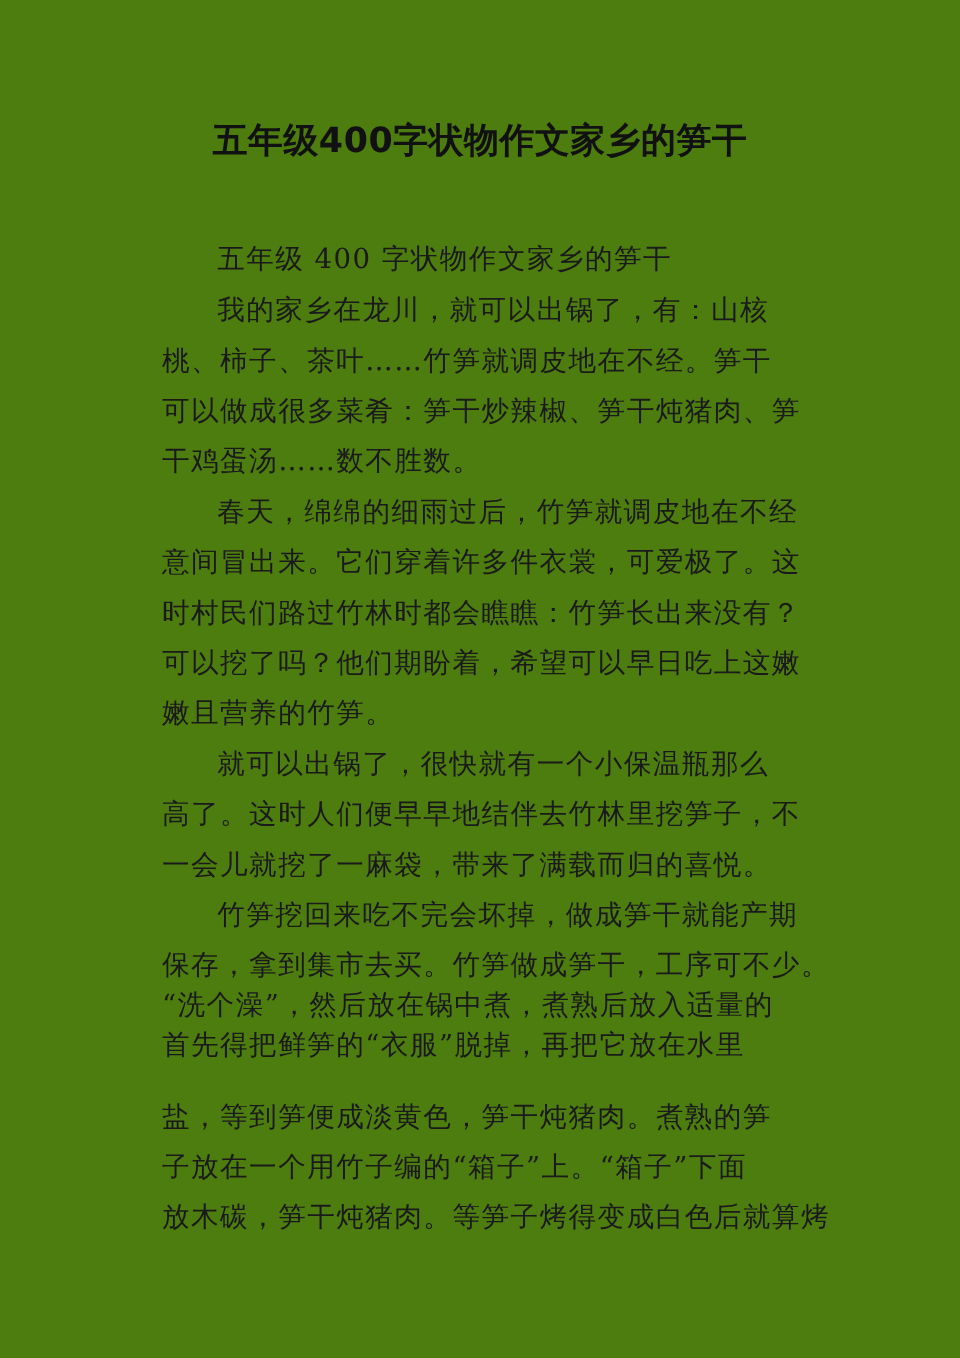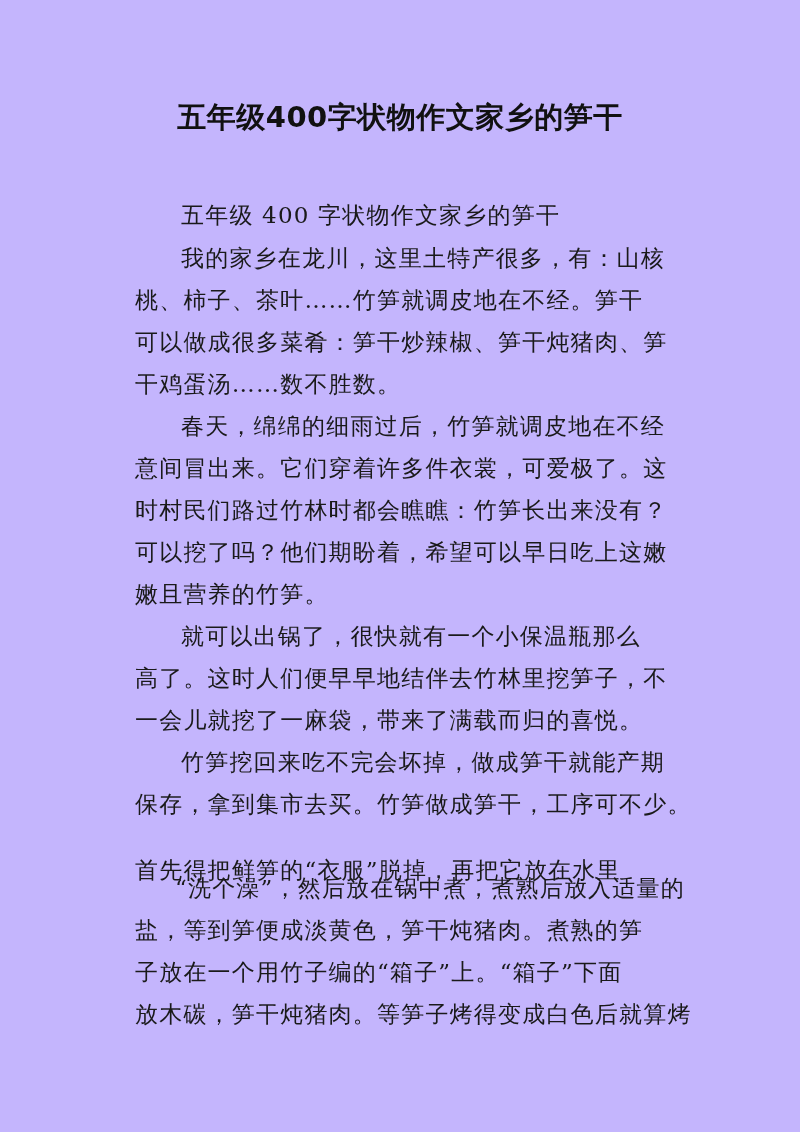--- a/index.html
+++ b/index.html
@@ -1,48 +1,48 @@
 <!DOCTYPE html>
 <html><head>
 <meta charset="utf-8">
 <style>
   html, body { margin: 0; padding: 0; background: #ffffff; }
   body { width: 800px; height: 1132px; position: relative; overflow: hidden; }
-  .page { position: absolute; left: 0; top: 0; width: 800px; height: 1132px; background: #c4b5fd; }
+  .page { position: absolute; left: 0; top: 0; width: 800px; height: 1132px; background: #4d7c0f; }
   .title {
     position: absolute; left: 0; top: 98px; width: 800px; text-align: center;
     font-family: "DejaVu Sans", "Liberation Sans", sans-serif;
     font-weight: bold; font-size: 29px; color: #111111; letter-spacing: 0.5px;
   }
   .line {
     position: absolute; white-space: nowrap;
     font-family: "DejaVu Serif", "Liberation Serif", serif;
     font-size: 23px; color: #1a1a1a; letter-spacing: 1.2px;
   }
 </style>
 </head>
 <body>
 
 <div class="page">
   <div class="title">五年级400字状物作文家乡的笋干</div>
   <div id="body-lines">
       <div class="line" style="left: 181px; top: 200px;">五年级 400 字状物作文家乡的笋干</div>
-      <div class="line" style="left: 181px; top: 243px;">我的家乡在龙川，这里土特产很多，有：山核</div>
+      <div class="line" style="left: 181px; top: 243px;">我的家乡在龙川，就可以出锅了，有：山核</div>
       <div class="line" style="left: 135px; top: 285px;">桃、柿子、茶叶……竹笋就调皮地在不经。笋干</div>
       <div class="line" style="left: 135px; top: 327px;">可以做成很多菜肴：笋干炒辣椒、笋干炖猪肉、笋</div>
       <div class="line" style="left: 135px; top: 369px;">干鸡蛋汤……数不胜数。</div>
       <div class="line" style="left: 181px; top: 411px;">春天，绵绵的细雨过后，竹笋就调皮地在不经</div>
       <div class="line" style="left: 135px; top: 453px;">意间冒出来。它们穿着许多件衣裳，可爱极了。这</div>
       <div class="line" style="left: 135px; top: 495px;">时村民们路过竹林时都会瞧瞧：竹笋长出来没有？</div>
       <div class="line" style="left: 135px; top: 537px;">可以挖了吗？他们期盼着，希望可以早日吃上这嫩</div>
       <div class="line" style="left: 135px; top: 579px;">嫩且营养的竹笋。</div>
       <div class="line" style="left: 181px; top: 621px;">就可以出锅了，很快就有一个小保温瓶那么</div>
       <div class="line" style="left: 135px; top: 663px;">高了。这时人们便早早地结伴去竹林里挖笋子，不</div>
       <div class="line" style="left: 135px; top: 705px;">一会儿就挖了一麻袋，带来了满载而归的喜悦。</div>
       <div class="line" style="left: 181px; top: 747px;">竹笋挖回来吃不完会坏掉，做成笋干就能产期</div>
       <div class="line" style="left: 135px; top: 789px;">保存，拿到集市去买。竹笋做成笋干，工序可不少。</div>
       <div class="line" style="left: 135px; top: 831px; margin-top: 24px;">首先得把鲜笋的“衣服”脱掉，再把它放在水里</div>
-      <div class="line" style="left: 135px; top: 873px; margin-left: 40px;">“洗个澡”，然后放在锅中煮，煮熟后放入适量的</div>
+      <div class="line" style="left: 135px; top: 822px;">“洗个澡”，然后放在锅中煮，煮熟后放入适量的</div>
       <div class="line" style="left: 135px; top: 915px;">盐，等到笋便成淡黄色，笋干炖猪肉。煮熟的笋</div>
       <div class="line" style="left: 135px; top: 957px;">子放在一个用竹子编的“箱子”上。“箱子”下面</div>
       <div class="line" style="left: 135px; top: 999px;">放木碳，笋干炖猪肉。等笋子烤得变成白色后就算烤</div>
     </div>
 </div>
 
 </body></html>

